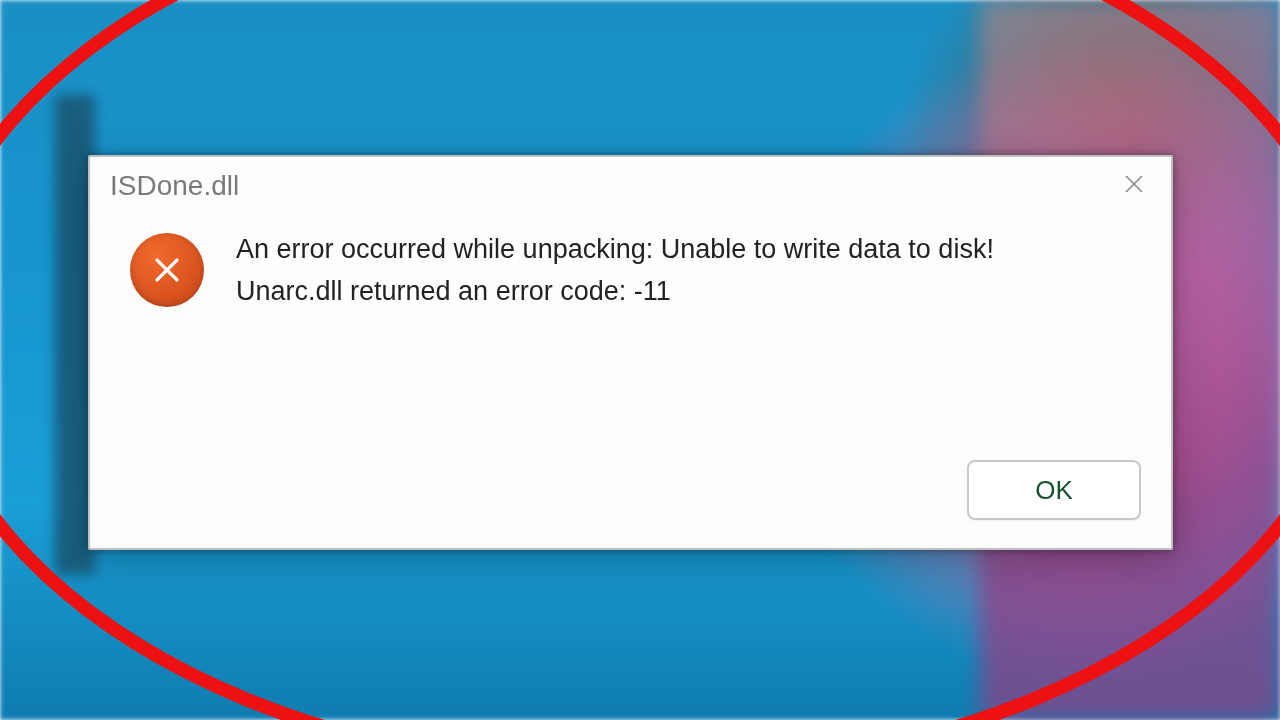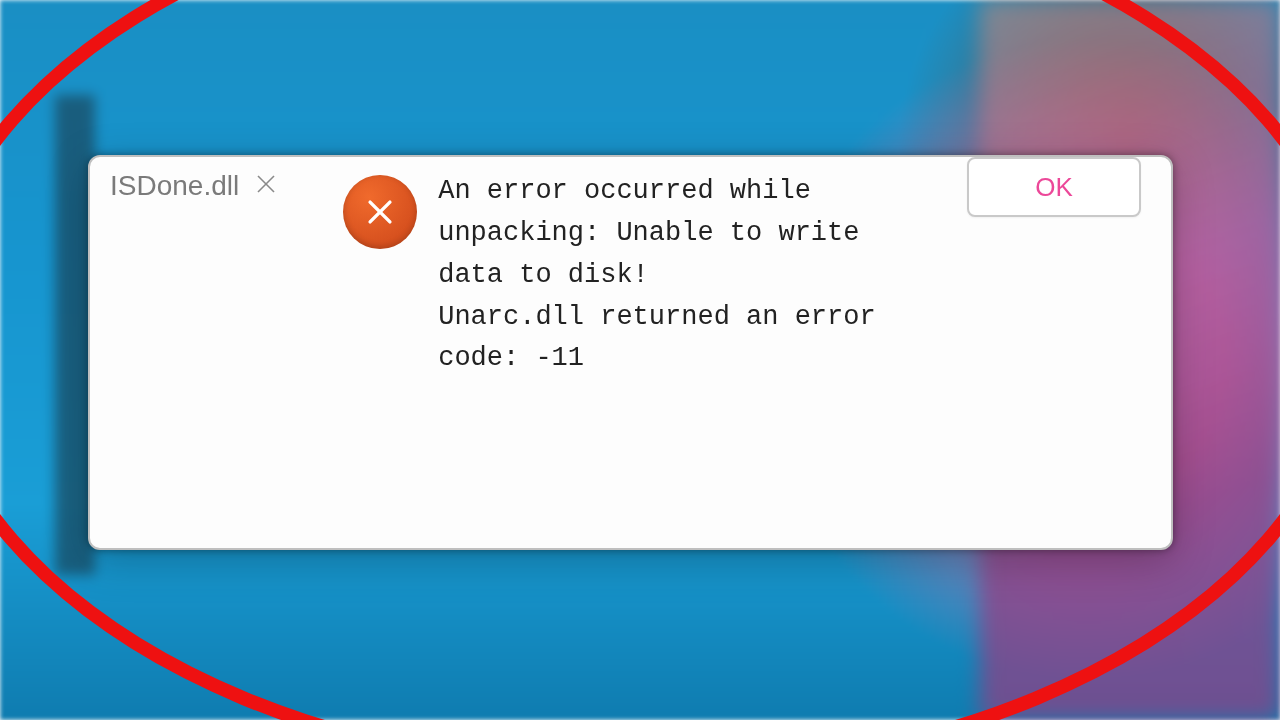--- a/index.html
+++ b/index.html
@@ -71,26 +71,26 @@
 
   
   .dialog {
     position: absolute;
     left: 88px;
     top: 155px;
     width: 1085px;
     height: 395px;
     background: #fdfdfd;
     border: 2px solid #bfbfbf;
-    border-radius: 12px;
+    border-radius: 2px;
     box-shadow: 0 10px 40px rgba(0,0,0,.25), 0 0 8px rgba(0,0,0,.4);
     z-index: 20;
     box-sizing: border-box;
     display: flex;
-    flex-direction: row;
+    flex-direction: column;
   }
 
   .titlebar {
     display: flex;
     align-items: center;
     justify-content: space-between;
     height: 58px;
     padding: 0 10px 0 20px;
     flex: 0 0 auto;
   }
@@ -106,22 +106,21 @@
     justify-content: center;
     color: #8a8a8a;
     border-radius: 6px;
   }
   .close svg { width: 24px; height: 24px; }
 
   .body {
     flex: 1 1 auto;
     display: flex;
     padding: 12px 40px 0 40px;
-    gap: 21px;
-    font-family: Liberation Mono, monospace;
+    gap: 32px;
   }
   .erricon {
     flex: 0 0 auto;
     width: 74px;
     height: 74px;
     border-radius: 50%;
     background: radial-gradient(circle at 35% 30%, #f06a2c, #d6501e 70%);
     display: flex;
     align-items: center;
     justify-content: center;
@@ -144,21 +143,21 @@
     justify-content: flex-end;
     padding: 0 30px 28px 0;
   }
   .ok-btn {
     min-width: 170px;
     height: 56px;
     background: #fff;
     border: 2px solid #c9c9c9;
     border-radius: 8px;
     font-size: 26px;
-    color: #ec4899;
+    color: #14532d;
     display: flex;
     align-items: center;
     justify-content: center;
     box-shadow: 0 1px 2px rgba(0,0,0,.05);
   }
 </style>
 </head>
 <body>
 
 <div class="bg"></div>

